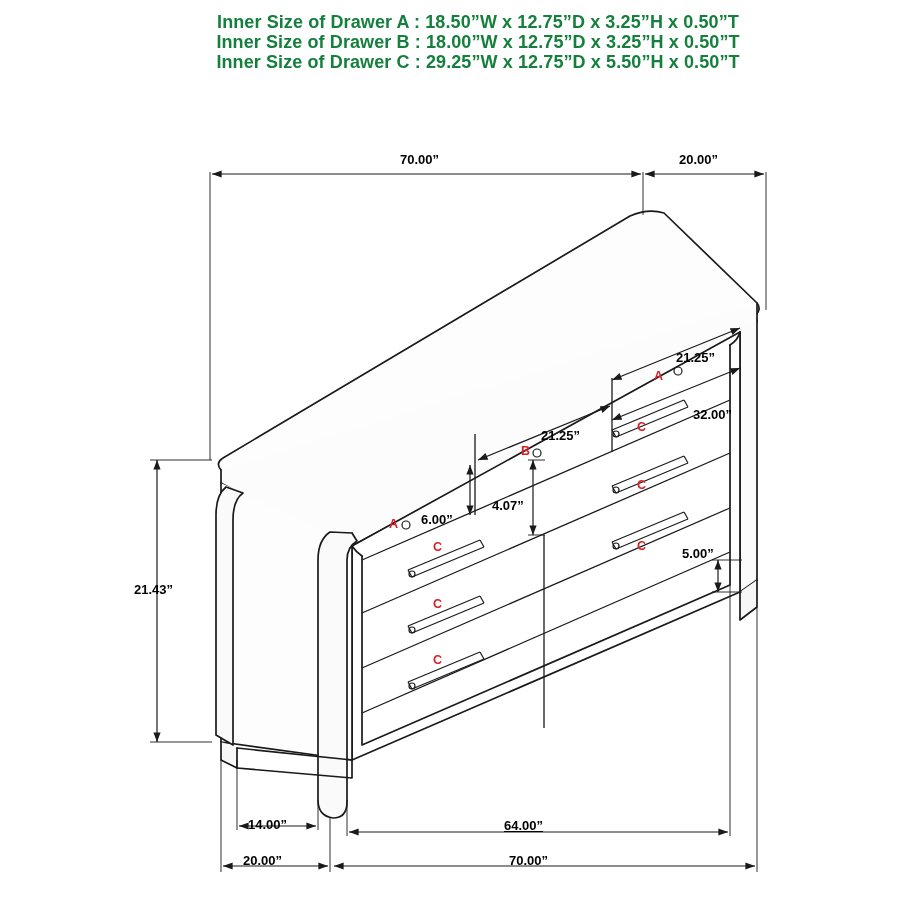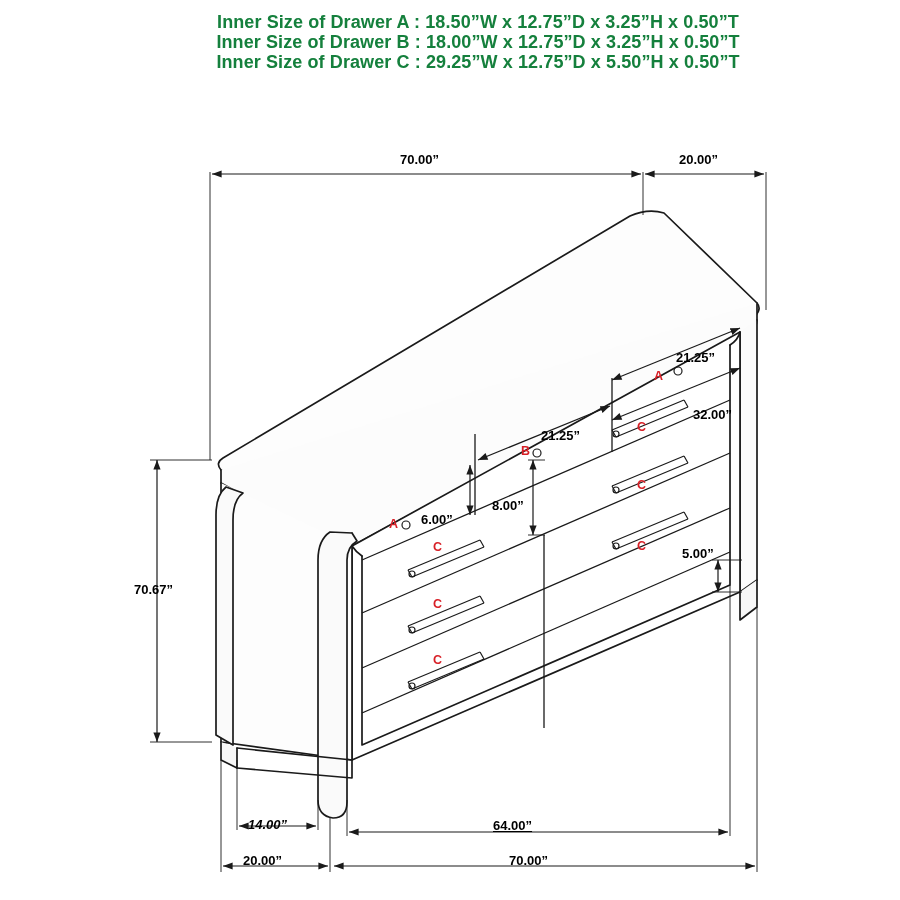--- a/index.html
+++ b/index.html
@@ -199,29 +199,29 @@
       <path d="M330,818 L330,872" stroke-width="0.9"></path>
       <path d="M223,866 L328,866" marker-start="url(#arrowStart)" marker-end="url(#arrowEnd)"></path>
 
       <path d="M757,607 L757,872" stroke-width="0.9"></path>
       <path d="M334,866 L755,866" marker-start="url(#arrowStart)" marker-end="url(#arrowEnd)"></path>
     </g>
   </svg>
 
   <div class="dim-label" style="left:400px; top:152px;">70.00”</div>
   <div class="dim-label" style="left:679px; top:152px;">20.00”</div>
-  <div class="dim-label" style="left:134px; top:582px;">70.67”</div>
+  <div class="dim-label" style="left:134px; top:582px;">21.43”</div>
   <div class="dim-label" style="left:676px; top:350px;">21.25”</div>
   <div class="dim-label" style="left:676px; top:407px;margin-left:17px;">32.00”</div>
   <div class="dim-label" style="left:541px; top:428px;">21.25”</div>
   <div class="dim-label" style="left:421px; top:512px;">6.00”</div>
-  <div class="dim-label" style="left:492px; top:498px;">8.00”</div>
+  <div class="dim-label" style="left:492px; top:498px;">4.07”</div>
   <div class="dim-label" style="left:682px; top:546px;">5.00”</div>
-  <div class="dim-label" style="left:248px; top:817px;font-style:italic;">14.00”</div>
-  <div class="dim-label" style="left:493px; top:818px;text-decoration:underline;">64.00”</div>
+  <div class="dim-label" style="left:248px; top:817px;">14.00”</div>
+  <div class="dim-label" style="left:504px; top:818px;text-decoration:underline;">64.00”</div>
   <div class="dim-label" style="left:243px; top:853px;">20.00”</div>
   <div class="dim-label" style="left:509px; top:853px;">70.00”</div>
 
   <div class="drawer-tag" style="left:654px; top:369px;">A</div>
   <div class="drawer-tag" style="left:521px; top:444px;">B</div>
   <div class="drawer-tag" style="left:389px; top:517px;">A</div>
   <div class="drawer-tag" style="left:637px; top:420px;">C</div>
   <div class="drawer-tag" style="left:637px; top:478px;">C</div>
   <div class="drawer-tag" style="left:637px; top:539px;">C</div>
   <div class="drawer-tag" style="left:433px; top:540px;">C</div>

